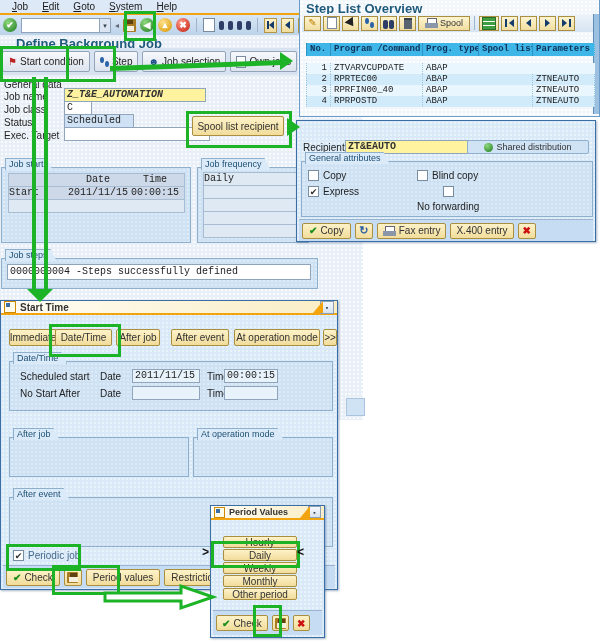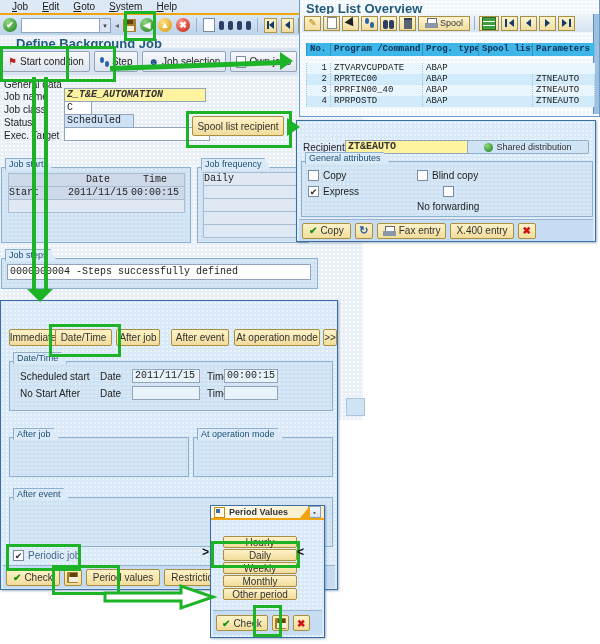--- a/index.html
+++ b/index.html
@@ -351,20 +351,26 @@
       <button class="ybtn" style="height:16px;padding:0 5px;">
           <span>X.400 entry</span>
         </button>
       <button class="ybtn" style="height:16px;width:18px;">
           <span class="x-glyph">✖</span>
         </button>
     </div>
   </div>
 
   <div class="abs dlg dlgbg" style="left:0;top:300px;width:338px;height:290px;z-index:15;">
+    <div class="dlg-title">
+      <span class="win-ico"></span>
+      <span>Start Time</span>
+      <span class="wedge"></span>
+      <span class="win-btn">▪</span>
+    </div>
     <button class="abs ybtn" style="left:8px;top:28px;width:48px;height:17px;">Immediate</button>
     <button class="abs ybtn" style="left:54px;top:28px;width:57px;height:17px;">Date/Time</button>
     <button class="abs ybtn" style="left:115px;top:28px;width:44px;height:17px;">After job</button>
     <button class="abs ybtn" style="left:170px;top:28px;width:58px;height:17px;">After event</button>
     <button class="abs ybtn" style="left:233px;top:28px;width:86px;height:17px;">At operation mode</button>
     <button class="abs ybtn" style="left:322px;top:28px;width:14px;height:17px;padding:0;">&gt;&gt;</button>
 
     <div class="abs group" style="left:8px;top:60px;width:322px;height:48px;">
       <span class="gtab">Date/Time</span>
       <div class="abs flabel" style="left:10px;top:9px;">Scheduled start</div>

